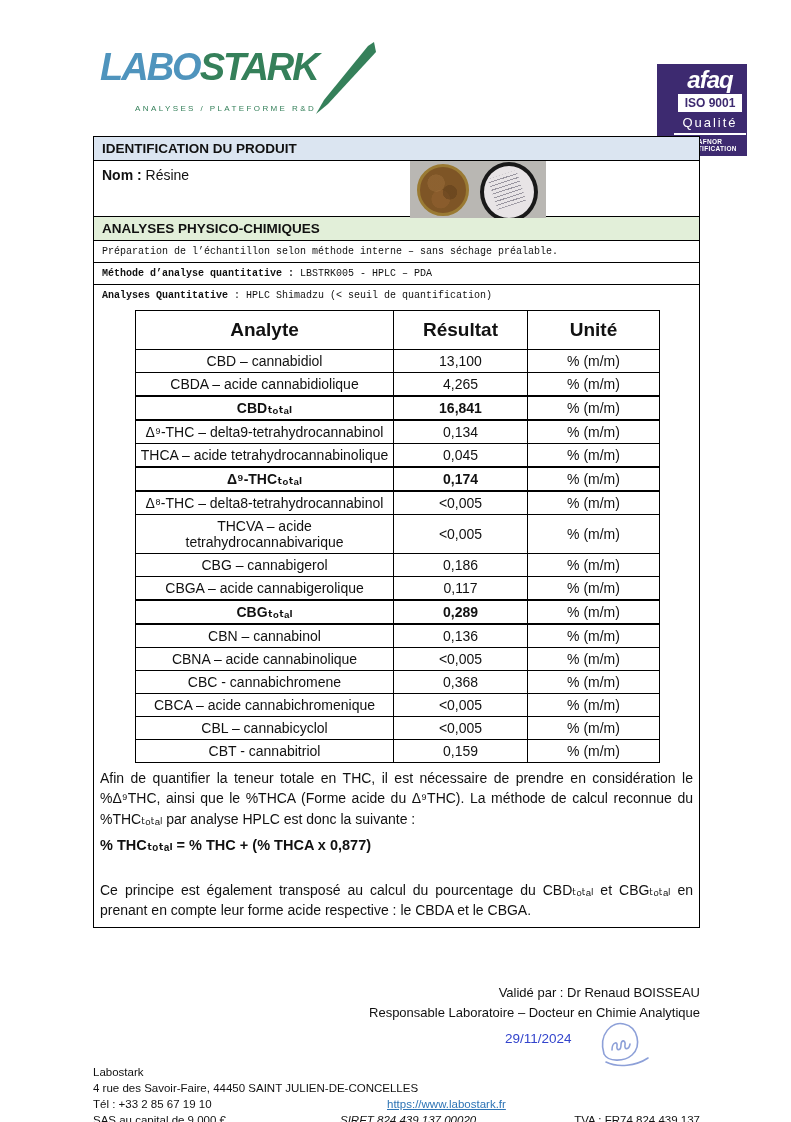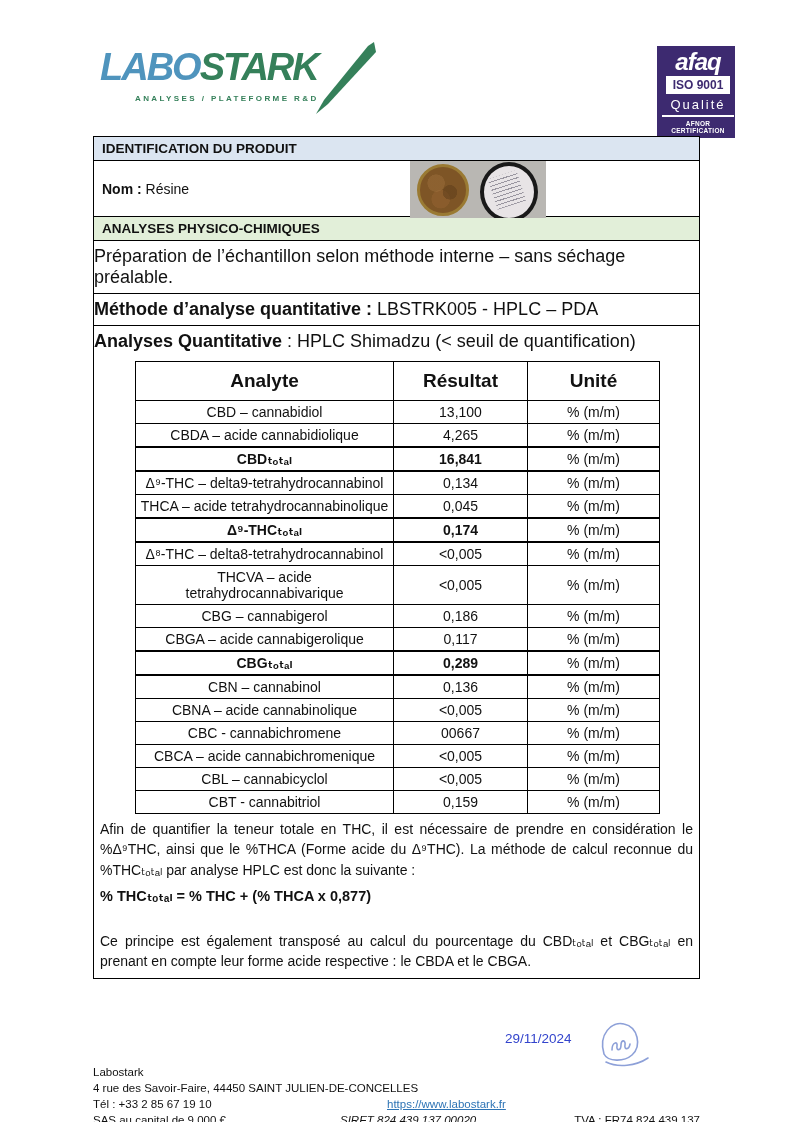--- a/index.html
+++ b/index.html
@@ -5,37 +5,37 @@
   html,body{margin:0;padding:0;background:#ffffff;}
   body{font-family:"Liberation Sans","DejaVu Sans",sans-serif;color:#111;}
   .page{position:relative;width:791px;height:1122px;background:#fff;overflow:hidden;}
 
   
   .logo{position:absolute;left:100px;top:48px;width:250px;}
   .logo-row{position:relative;display:flex;align-items:flex-end;}
   .logo-labo{font-size:38px;font-weight:bold;font-style:italic;color:var(--brand-blue);letter-spacing:-2px;line-height:1;}
   .logo-stark{font-size:38px;font-weight:bold;font-style:italic;color:var(--brand-green);letter-spacing:-2px;line-height:1;}
   .logo-swoosh{position:absolute;left:212px;top:-6px;}
-  .logo-tagline{margin-top:8px;margin-left:35px;font-size:8px;font-weight:bold;color:var(--brand-green);letter-spacing:2.4px;}
-
-  .afaq{position:absolute;left:657px;top:46px;width:72px;background:var(--afaq-purple);text-align:center;padding:2px 0 0 4px;border:1px solid var(--afaq-purple);}
+  .logo-tagline{margin-top:18px;margin-left:35px;font-size:8px;font-weight:normal;color:var(--brand-green);letter-spacing:2.4px;}
+
+  .afaq{position:absolute;left:657px;top:64px;width:72px;background:var(--afaq-purple);text-align:center;padding:2px 0 0 16px;border:1px solid var(--afaq-purple);}
   .afaq-name{color:#fff;font-size:24px;font-weight:bold;font-style:italic;line-height:26px;letter-spacing:-1px;}
   .afaq-iso{background:#fff;color:var(--afaq-purple);font-size:12px;font-weight:bold;margin:1px 4px;padding:1px 0;border:1px solid #fff;}
   .afaq-quality{color:#fff;font-size:13px;letter-spacing:2px;padding:2px 0 3px 0;}
   .afaq-org{border-top:2px solid #fff;color:#fff;font-size:6.5px;font-weight:bold;letter-spacing:.3px;padding:3px 0;}
 
   
   .content{position:absolute;left:93px;top:137px;width:607px;}
   .sec{border:1px solid #000;margin-top:-1px;box-sizing:border-box;background:#fff;}
   .bar{font-weight:bold;font-size:13.5px;padding:4px 8px;}
   .bar.blue{background:var(--header-blue);}
   .bar.green{background:var(--header-green);}
   .row-nom{position:relative;height:57px;font-size:14px;}
-  .row-nom .txt{padding:20px 8px;}
-  .plain-row{font-size:18px;padding:5px 0;}
+  .row-nom .txt{padding:6px 8px;}
+  .plain-row{font-size:10px;padding:5px 8px;font-family:Liberation Mono, monospace;}
   b.lbl{font-weight:bold;}
 
   
   .photo{position:absolute;left:316px;top:0;width:136px;height:57px;background:#b9b7b3;overflow:hidden;}
   .tin{position:absolute;left:7px;top:3px;width:46px;height:46px;border-radius:50%;border:3px solid #9a7a33;
        background:radial-gradient(circle at 35% 35%,#a3744066 0 20%,transparent 21%),
                   radial-gradient(circle at 65% 55%,#5e3d1a88 0 18%,transparent 19%),
                   radial-gradient(circle at 45% 70%,#8a5c2c 0 22%,transparent 23%),
                   #7e5526;}
   .lid{position:absolute;left:70px;top:1px;width:50px;height:52px;border-radius:50%;border:4px solid #191919;background:#e8e4e6;}
@@ -212,21 +212,21 @@
             </tr>
 
             <tr>
               <td class="analyte">CBNA – acide cannabinolique</td>
               <td class="result">&lt;0,005</td>
               <td class="unit">% (m/m)</td>
             </tr>
 
             <tr>
               <td class="analyte">CBC - cannabichromene</td>
-              <td class="result">00667</td>
+              <td class="result">0,368</td>
               <td class="unit">% (m/m)</td>
             </tr>
 
             <tr>
               <td class="analyte">CBCA – acide cannabichromenique</td>
               <td class="result">&lt;0,005</td>
               <td class="unit">% (m/m)</td>
             </tr>
 
 
@@ -245,20 +245,24 @@
       </table>
 
       <div class="notes">
         <p>Afin de quantifier la teneur totale en THC, il est nécessaire de prendre en considération le %Δ⁹THC, ainsi que le %THCA (Forme acide du Δ⁹THC). La méthode de calcul reconnue du %THCₜₒₜₐₗ par analyse HPLC est donc la suivante :</p>
         <p class="formula">% THCₜₒₜₐₗ = % THC + (% THCA x 0,877)</p>
         <p>Ce principe est également transposé au calcul du pourcentage du CBDₜₒₜₐₗ et CBGₜₒₜₐₗ en prenant en compte leur forme acide respective : le CBDA et le CBGA.</p>
       </div>
     </div>
   </div>
 
+  <div class="validation">
+    <div>Validé par : Dr Renaud BOISSEAU</div>
+    <div>Responsable Laboratoire – Docteur en Chimie Analytique</div>
+  </div>
 
   <div class="date">29/11/2024</div>
 
   <svg class="signature" width="60" height="52" viewBox="0 0 60 52">
     <g fill="none" stroke="#8da0d8" stroke-width="1.6" stroke-linecap="round">
       <path d="M12 36 C6 16 20 3 32 6 C46 9 50 28 40 37 C32 44 16 44 12 36"></path>
       <path d="M20 32 C20 24 26 23 25 28 C24 33 29 33 29 27 C29 21 34 22 33 27 C32 32 37 32 38 26"></path>
       <path d="M14 44 C26 50 44 48 56 40"></path>
     </g>
   </svg>

